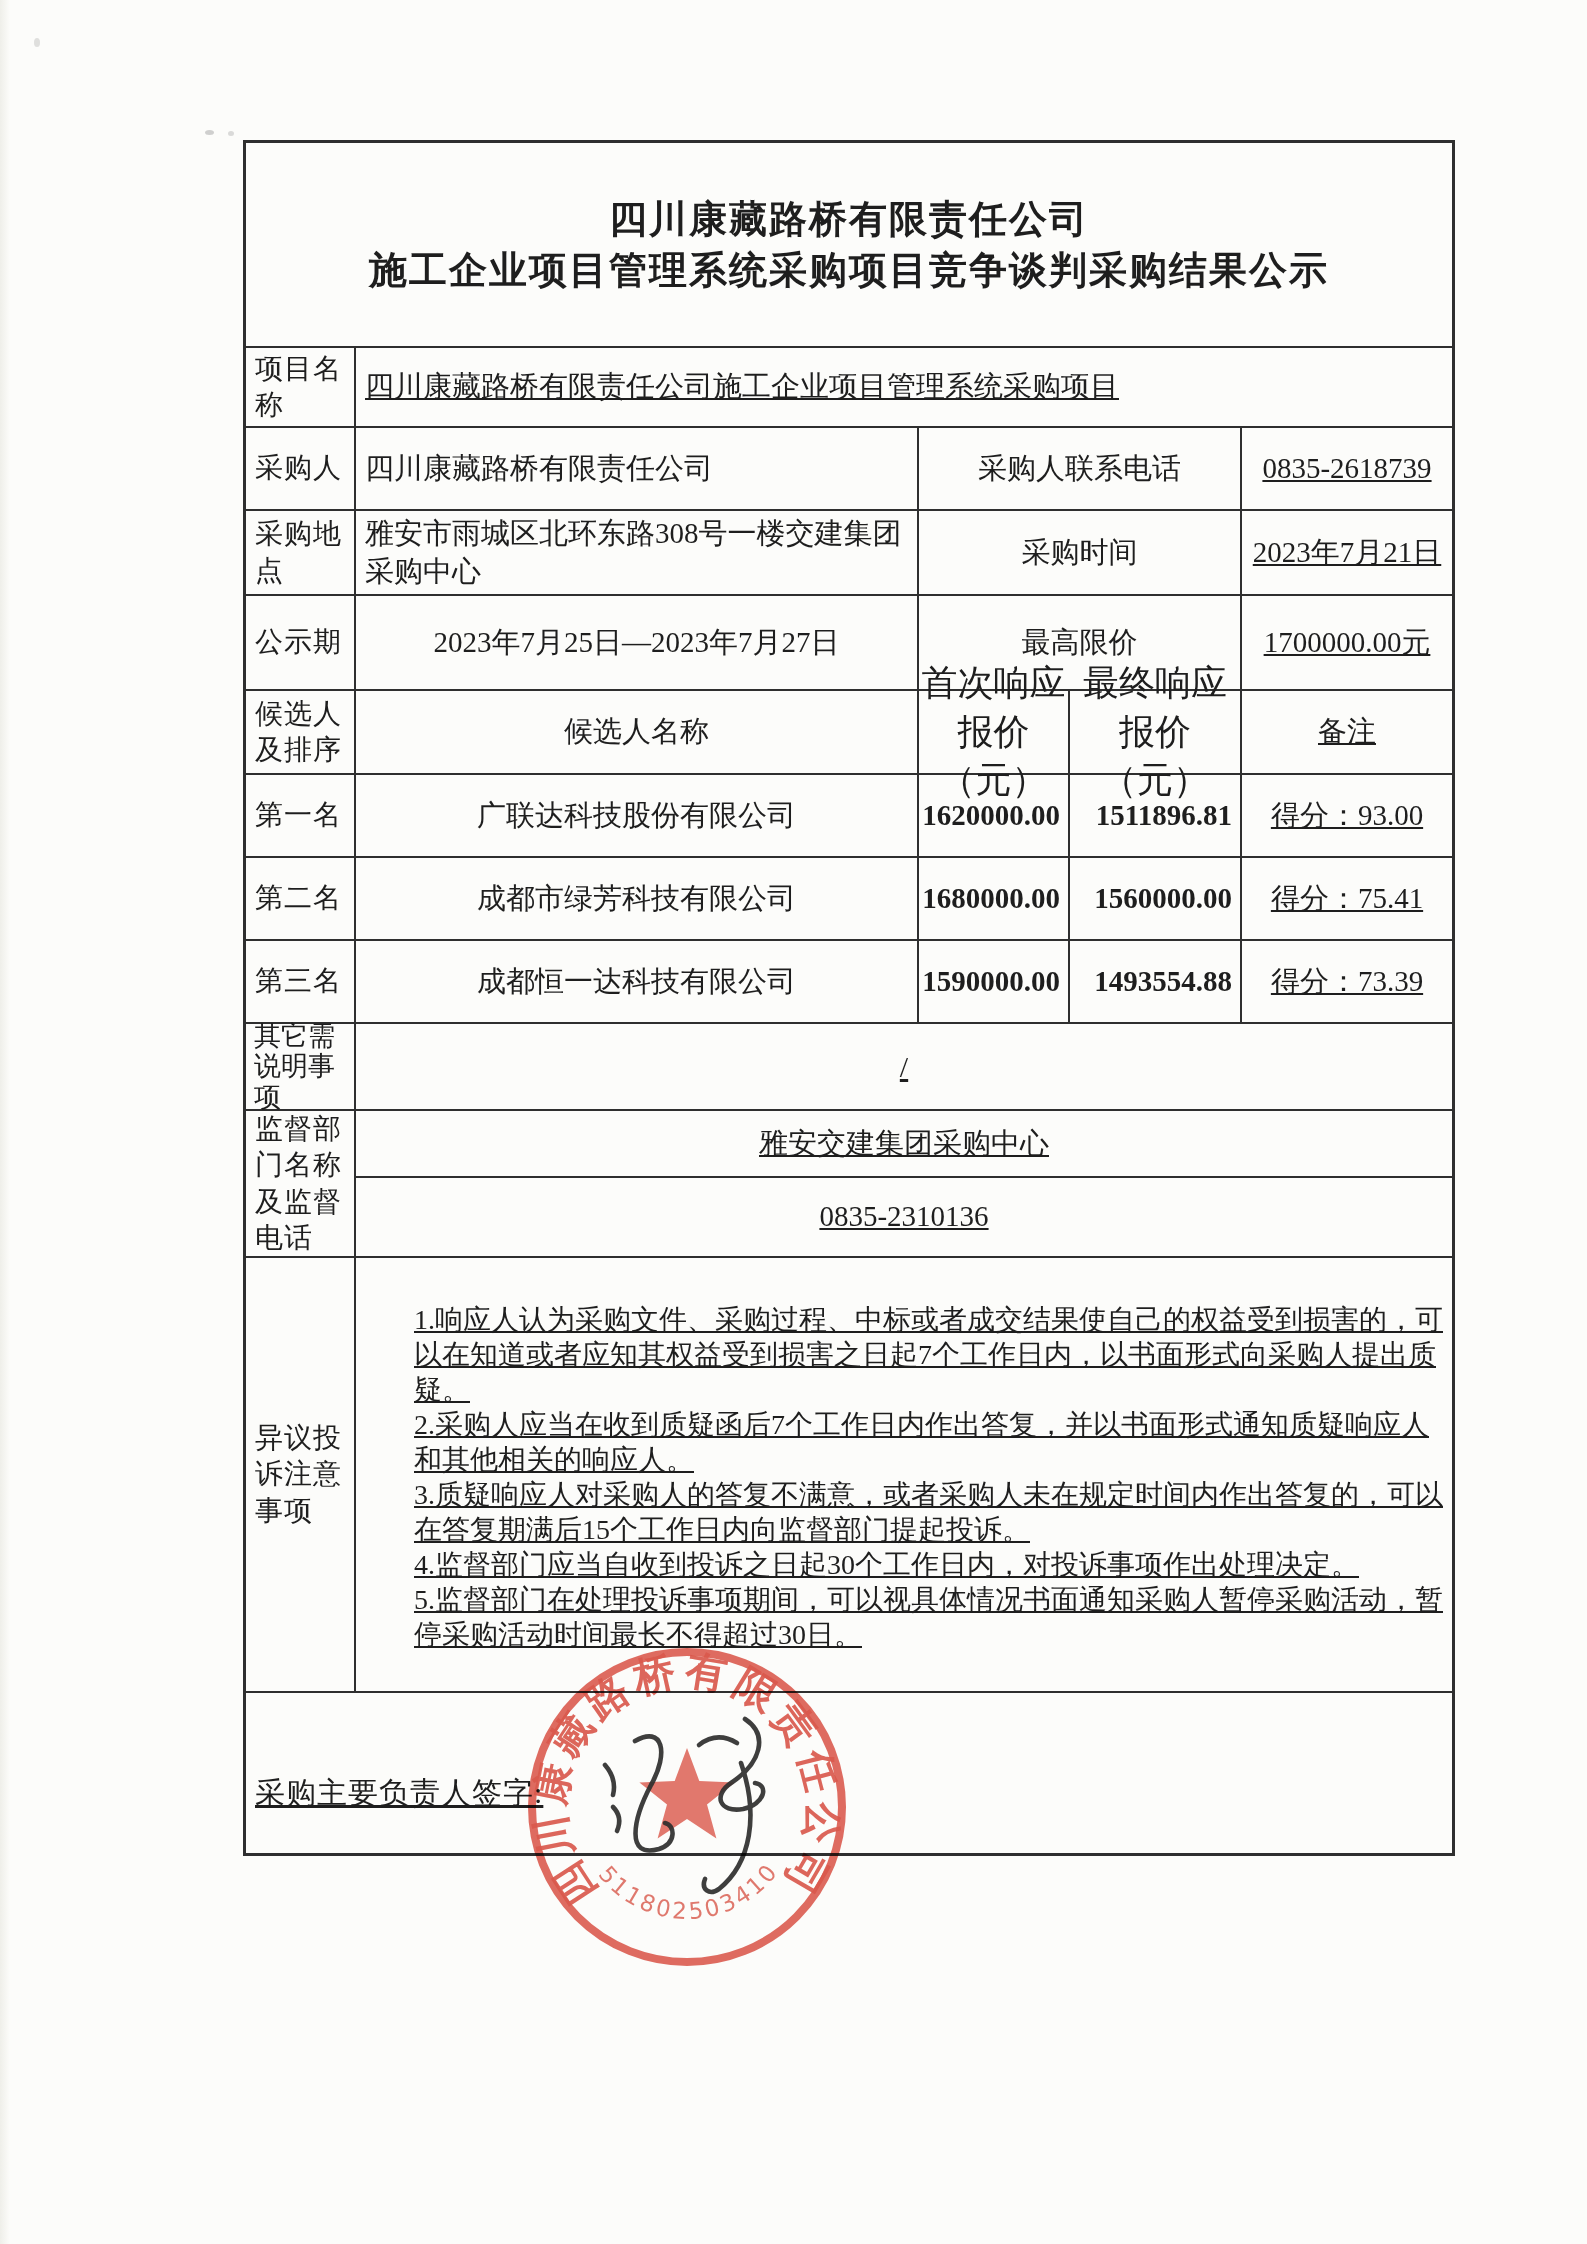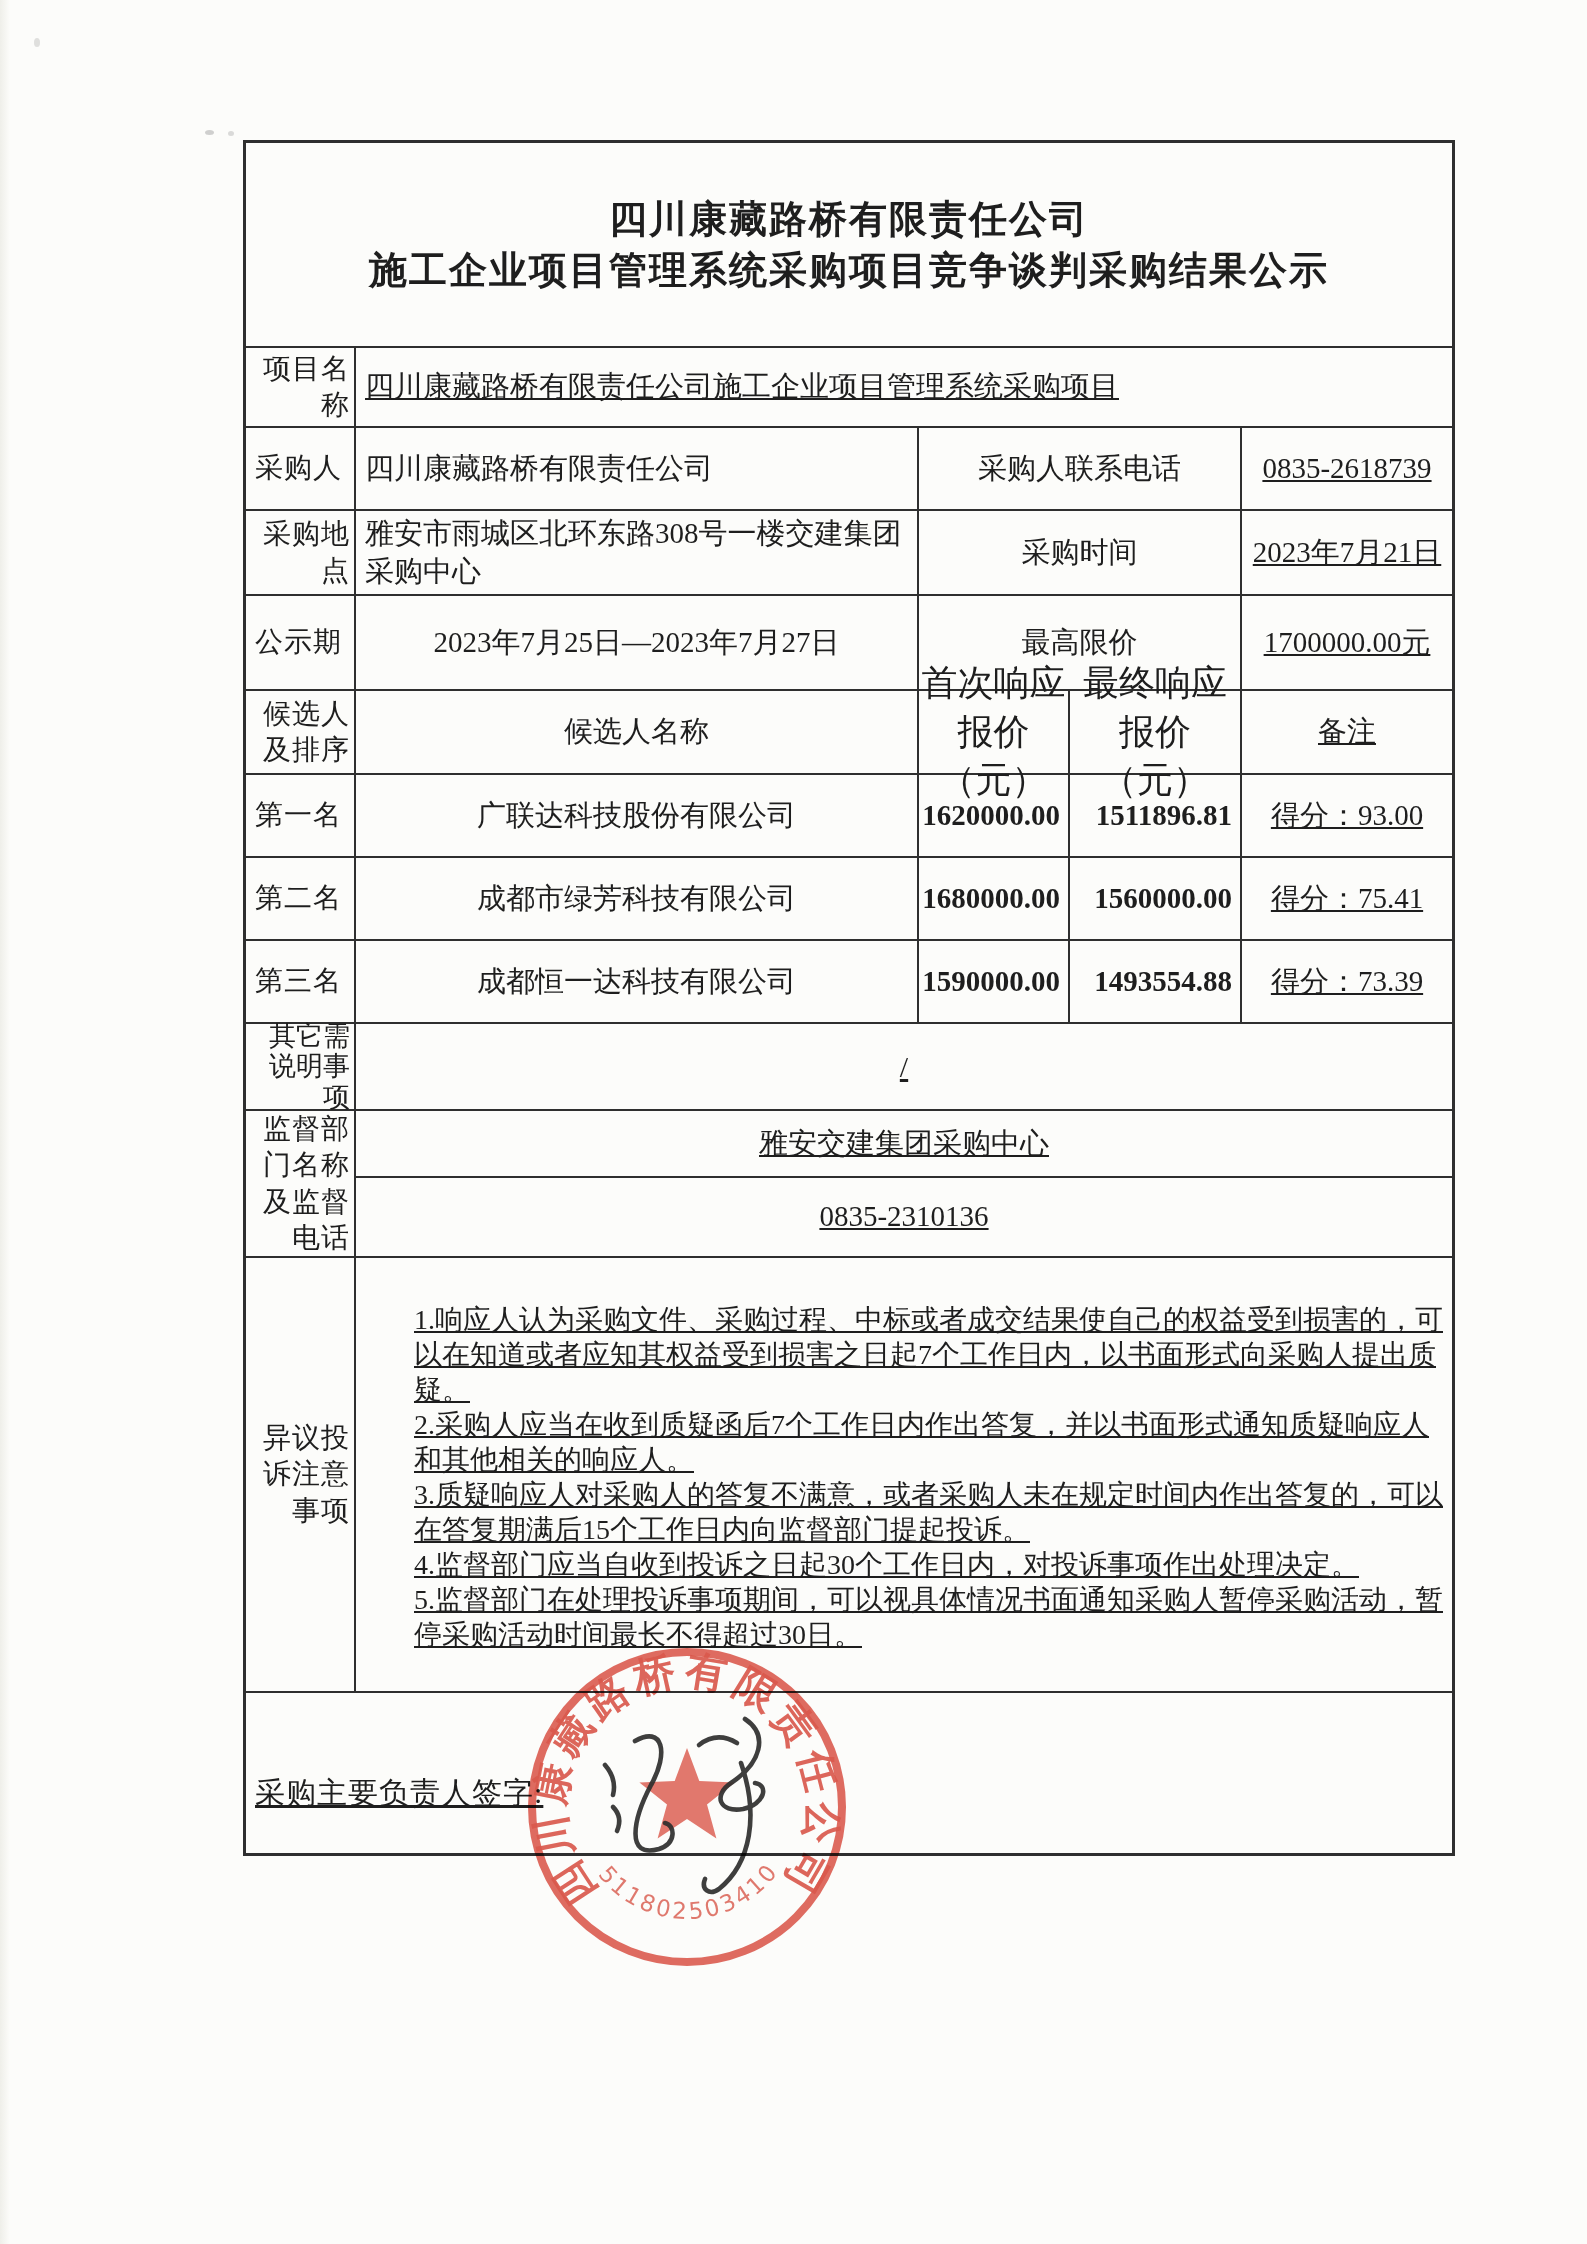--- a/index.html
+++ b/index.html
@@ -58,21 +58,21 @@
   .cell.pad{padding-left:9px;padding-right:5px;}
   .cell.center{justify-content:center;text-align:center;}
   .cell.right{justify-content:flex-end;text-align:right;padding-right:8px;font-weight:bold;}
   .cell.span4{grid-column:2/6;}
   .cell.span2mid{grid-column:3/5;}
   .cell.fullrow{grid-column:1/6;}
   .cell.rspan2{grid-row:span 2;}
 
   .rowlabel{
     font-size:28px;line-height:1.3;letter-spacing:1px;
-    padding-left:9px;padding-right:4px;text-align:right;
+    padding-left:9px;padding-right:4px;
   }
   .rowlabel.tight{font-size:27px;line-height:1.12;letter-spacing:0;padding-left:8px;}
   .headlbl{white-space:pre-line;font-size:36px;line-height:1.35;}
   .slash{font-size:30px;}
 
   .notes{
     padding:14px 8px 10px 10px;
     font-size:28px;line-height:35px;text-align:left;margin-left:48px;
   }
   .sign-label{font-size:30px;letter-spacing:1px;margin-top:39px;}

